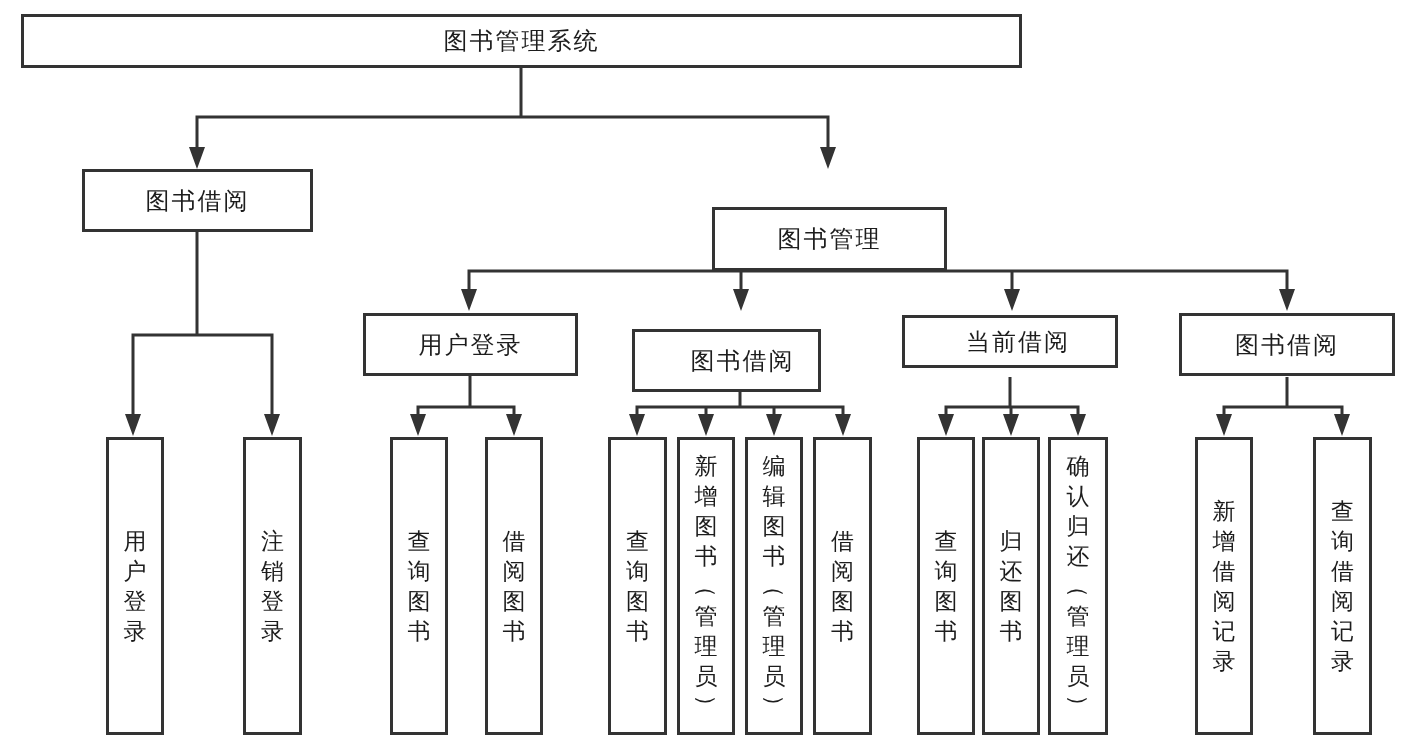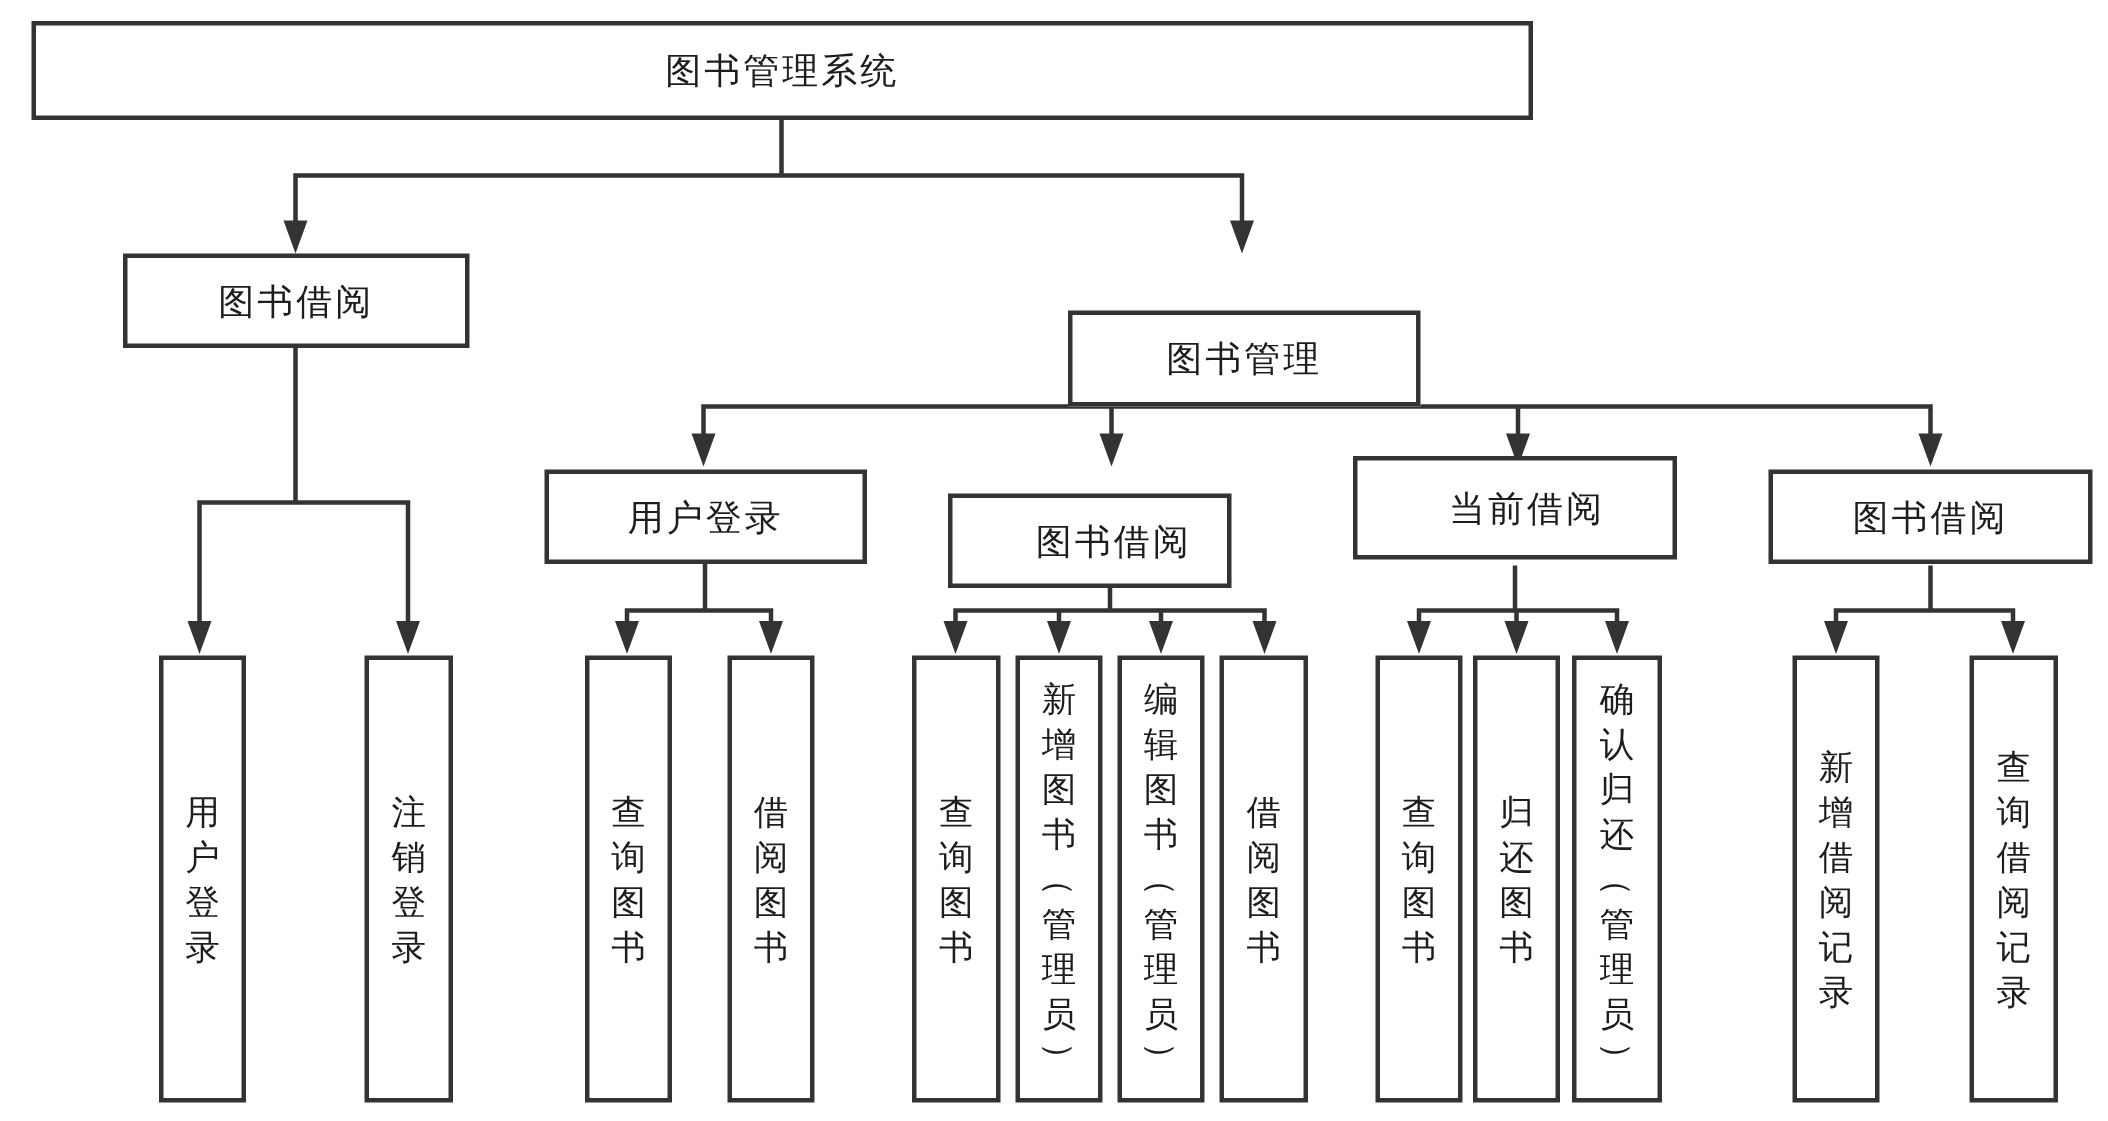--- a/index.html
+++ b/index.html
@@ -42,28 +42,28 @@
 </head>
 <body>
 
 <div id="canvas">
 
   <svg id="wires" width="1405" height="747" viewBox="0 0 1405 747">
     <path class="cline" d="M521 67 L521 117 M195.5 117 L829.5 117 M197 117 L197 152 M828 117 L828 152 M197 231 L197 335 M131.5 335 L273.5 335 M133 335 L133 420 M272 335 L272 420 M828 233 L828 271 M467.5 271 L1288.5 271 M469 271 L469 296 M741 271 L741 296 M1012 271 L1012 296 M1287 271 L1287 296 M470 375 L470 407 M416.5 407 L515.5 407 M418 407 L418 420 M514 407 L514 420 M740 375 L740 407 M635.5 407 L844.5 407 M637 407 L637 420 M706 407 L706 420 M774 407 L774 420 M843 407 L843 420 M1010 377 L1010 407 M944.5 407 L1079.5 407 M946 407 L946 420 M1011 407 L1011 420 M1078 407 L1078 420 M1287 377 L1287 407 M1222.5 407 L1343.5 407 M1224 407 L1224 420 M1342 407 L1342 420"></path>
     <path class="carrow" d="M189 147 L205 147 L197 169 Z M820 147 L836 147 L828 169 Z M125 414 L141 414 L133 436 Z M264 414 L280 414 L272 436 Z M461 289 L477 289 L469 311 Z M733 289 L749 289 L741 311 Z M1004 289 L1020 289 L1012 311 Z M1279 289 L1295 289 L1287 311 Z M410 414 L426 414 L418 436 Z M506 414 L522 414 L514 436 Z M629 414 L645 414 L637 436 Z M698 414 L714 414 L706 436 Z M766 414 L782 414 L774 436 Z M835 414 L851 414 L843 436 Z M938 414 L954 414 L946 436 Z M1003 414 L1019 414 L1011 436 Z M1070 414 L1086 414 L1078 436 Z M1216 414 L1232 414 L1224 436 Z M1334 414 L1350 414 L1342 436 Z"></path>
   </svg>
 
-  <div class="box" style="left:21px;top:14px;width:1001px;height:66px;">图书管理系统</div>
+  <div class="box" style="left:21px;top:14px;width:1001px;height:54px;">图书管理系统</div>
 
   <div class="box" style="left:82px;top:169px;width:231px;height:63px;">图书借阅</div>
   <div class="box" style="left:712px;top:169px;width:235px;height:64px;margin-top:38px;">图书管理</div>
 
   <div class="box" style="left:363px;top:313px;width:215px;height:63px;">用户登录</div>
   <div class="box" style="left:632px;top:329px;width:189px;height:63px;padding-left:32px;">图书借阅</div>
-  <div class="box" style="left:902px;top:304px;width:216px;height:69px;padding-left:16px;">当前借阅</div>
+  <div class="box" style="left:902px;top:315px;width:216px;height:53px;padding-left:16px;">当前借阅</div>
   <div class="box" style="left:1179px;top:313px;width:216px;height:63px;">图书借阅</div>
 
   <div class="vbox" style="left:106px;">
     <div class="vtext">
         <div class="vchar">用</div>
         <div class="vchar">户</div>
         <div class="vchar">登</div>
         <div class="vchar">录</div>
       </div>
   </div>

